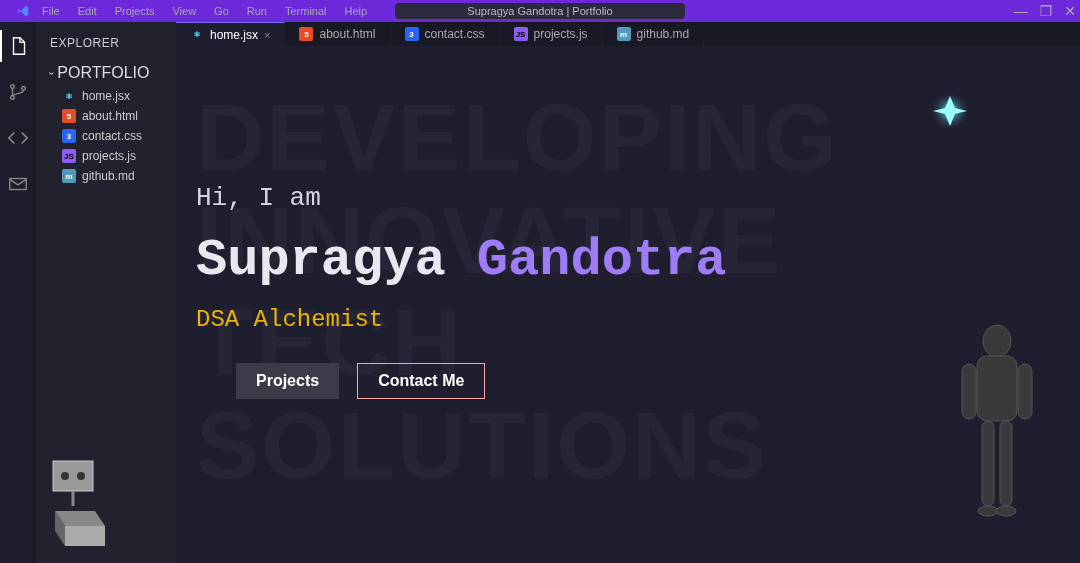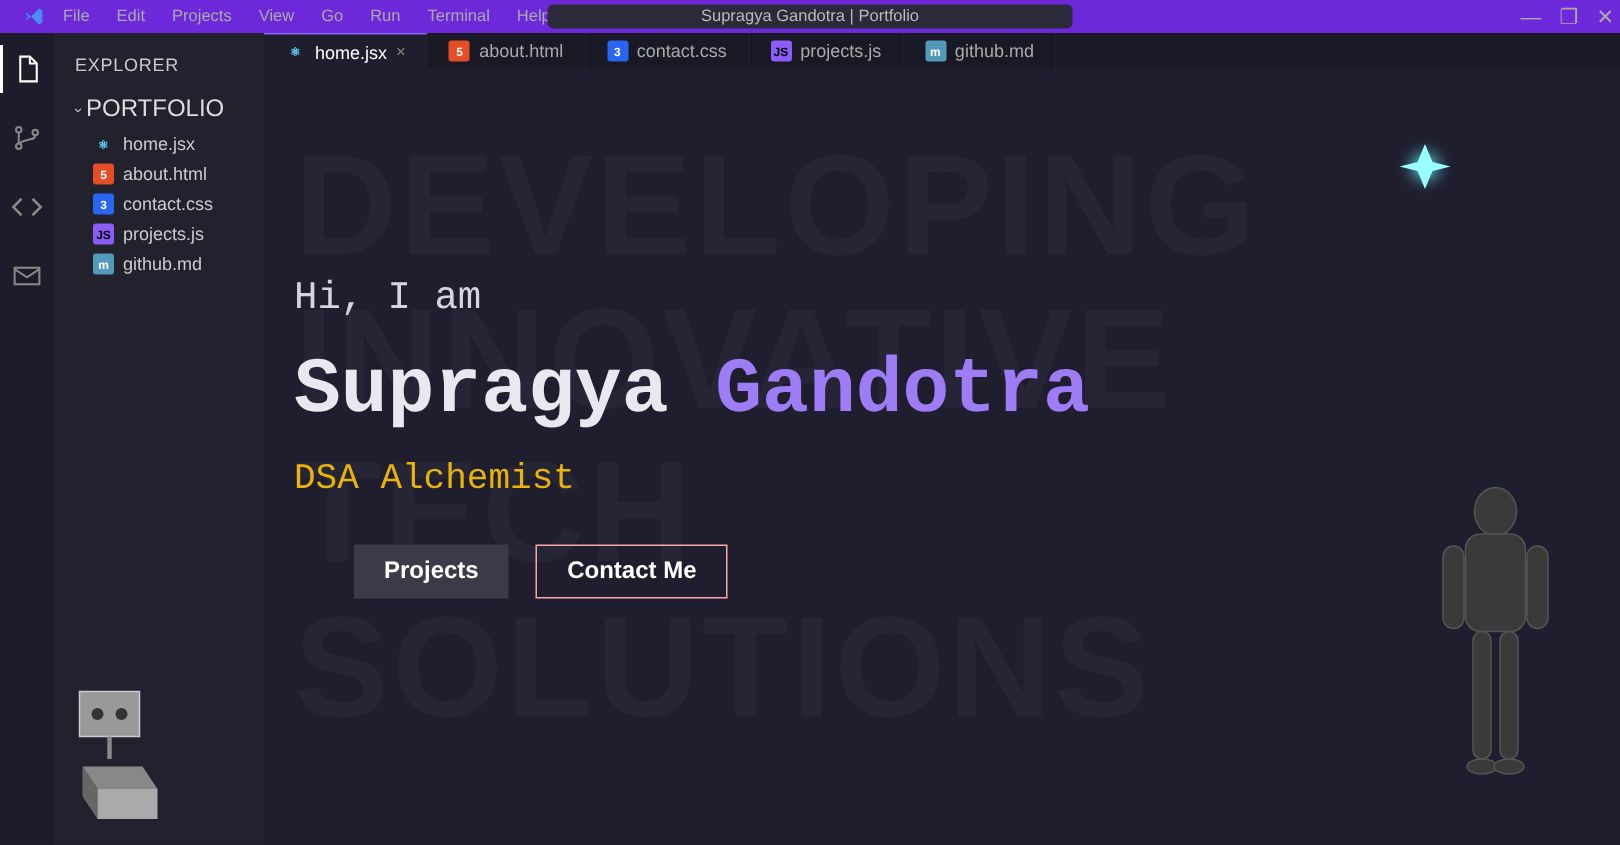--- a/index.html
+++ b/index.html
@@ -37,21 +37,21 @@
     }
     .titlebar-center {
       position: absolute;
       left: 50%;
       transform: translateX(-50%);
       background: #2a2a3a;
       padding: 2px 16px;
       border-radius: 4px;
       font-size: 11px;
       color: #bbb;
-      width: 350px;
+      width: 290px;
       text-align: center;
     }
     .titlebar-controls {
       position: absolute;
       right: 4px;
       display: flex;
       gap: 12px;
       align-items: center;
     }
     .titlebar-controls span { cursor: pointer; font-size: 14px; color: #aaa; }

